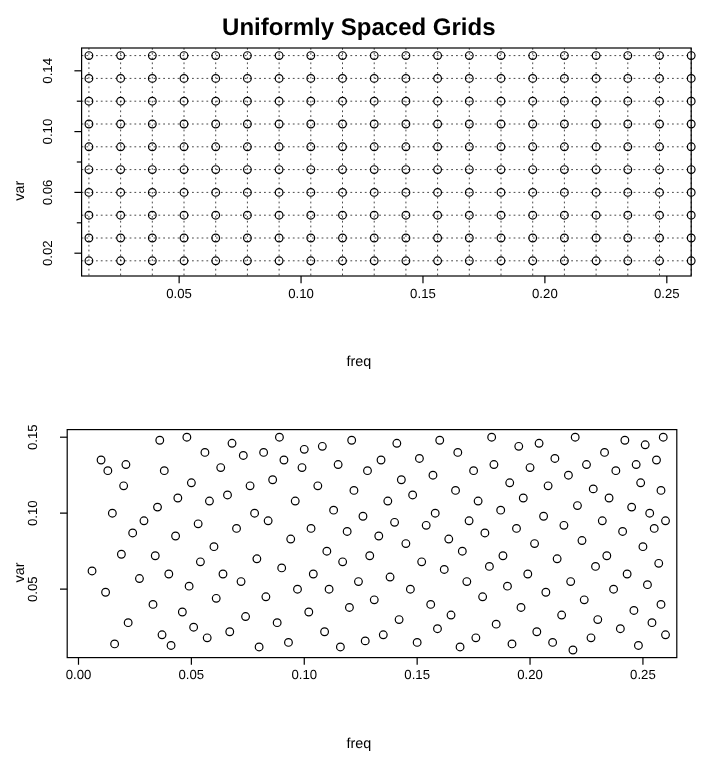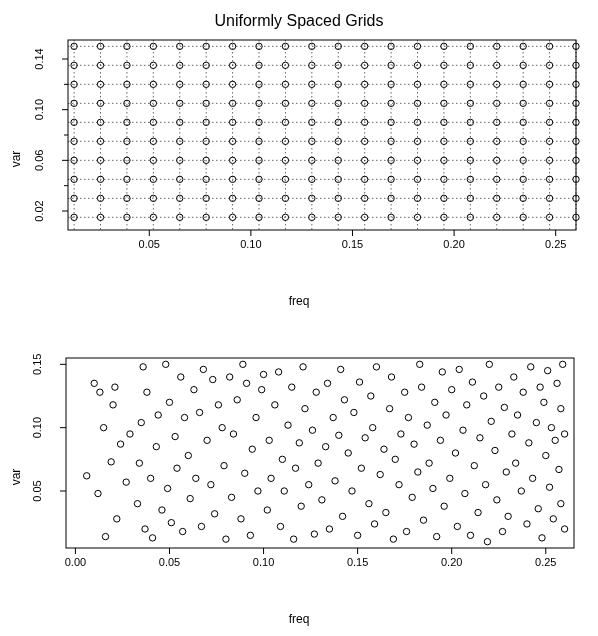--- a/index.html
+++ b/index.html
@@ -18,22 +18,22 @@
     left: 0; right: 0;
   }
   .panel-top    { top: 0;    height: 318px; }
   .panel-bottom { top: 318px; height: 318px; }
 
   .title {
     position: absolute;
     top: 12px;
     left: 0; right: 0;
     text-align: center;
-    font-weight: normal;
-    font-size: 16px;
+    font-weight: bold;
+    font-size: 20px;
   }
   .xlab {
     position: absolute;
     bottom: 10px;
     left: 0; right: 0;
     text-align: center;
     font-size: 12px;
   }
   .ylab {
     position: absolute;
@@ -43,21 +43,21 @@
     transform-origin: center;
     font-size: 12px;
   }
 
   .plot-frame {
     position: absolute;
     box-sizing: border-box;
     text-decoration: underline;
   }
   .plot-frame.top    { left: 68px; top: 40px;  width: 508px; height: 190px; }
-  .plot-frame.bottom { left: 66px; top: 40px;  width: 508px; height: 160px; border-radius: 20px; }
+  .plot-frame.bottom { left: 56px; top: 40px;  width: 508px; height: 160px; border-radius: 20px; }
 
   svg { display: block; }
 
   .axis text { font-size: 11px; fill: #000; font-family: Arial, Helvetica, sans-serif; }
   .axis line, .axis-box { stroke: #000; stroke-width: 1; fill: none; }
   .grid line { stroke: #000; stroke-width: 0.6; stroke-dasharray: 1.5 2.5; }
   .pt { fill: none; stroke: #000; stroke-width: 1; }
 </style>
 </head>
 <body>

